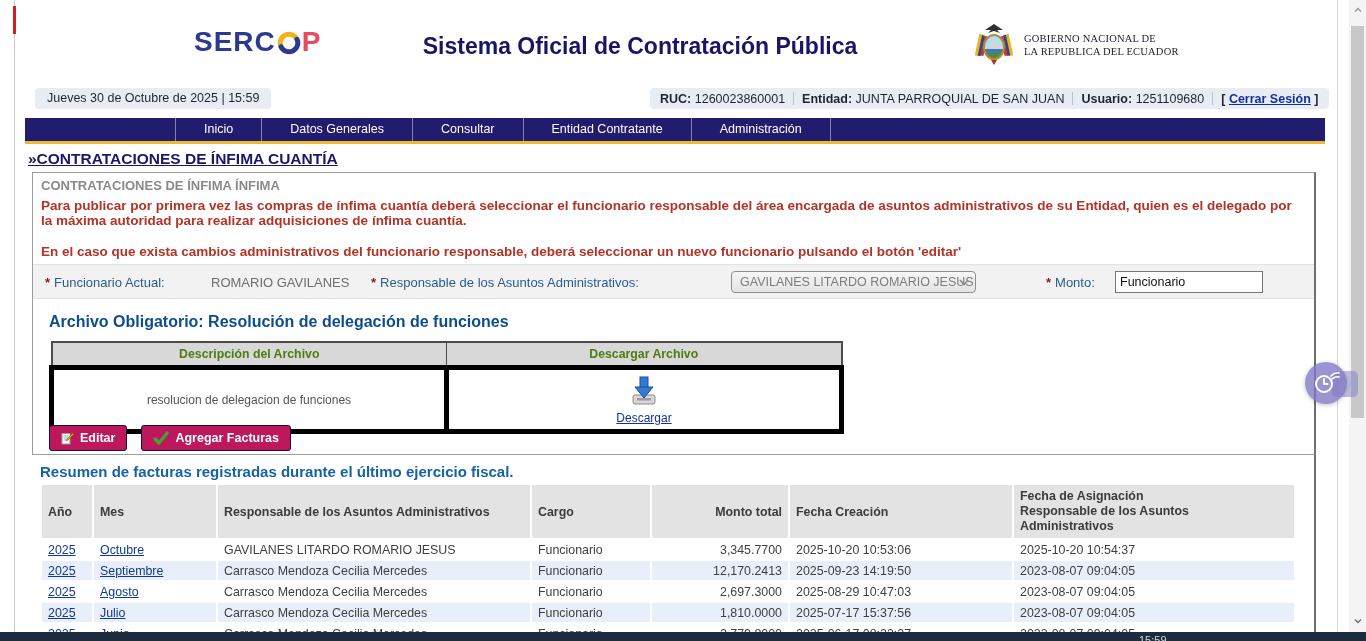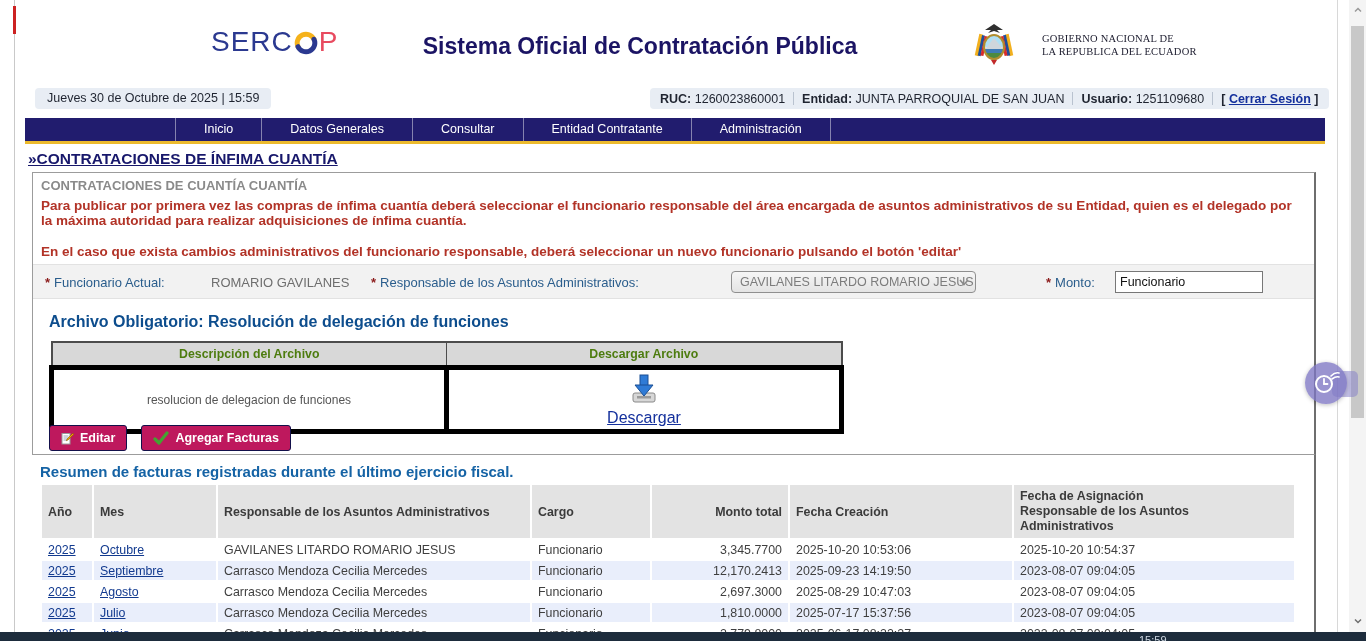--- a/index.html
+++ b/index.html
@@ -5,27 +5,27 @@
   html,body{margin:0;padding:0;background:#fff;}
   .screen{position:relative;width:1366px;height:641px;overflow:hidden;background:#fff;
           font-family:"Liberation Sans","DejaVu Sans",sans-serif;color:#222;}
   
   .left-line{position:absolute;left:14px;top:0;width:1px;height:641px;background:#c9c9c9;}
   .left-edge-marker{position:absolute;left:13px;top:6px;width:3px;height:28px;background:#cc2222;}
   .right-line{position:absolute;left:1337px;top:0;width:1px;height:641px;background:#d8d8d8;}
   .content-rule{position:absolute;left:1314px;top:172px;width:2px;height:460px;background:#6e6e6e;}
 
   
-  .logo{position:absolute;left:211px;top:26px;display:flex;align-items:center;font-weight:normal;font-size:28px;letter-spacing:1px;}
+  .logo{position:absolute;left:194px;top:26px;display:flex;align-items:center;font-weight:bold;font-size:28px;letter-spacing:1px;}
   .logo .serc{color:#2b3990;}
   .logo .p{color:#e84a5f;}
   .logo svg{margin:2px 1px 0 1px;}
   .app-title{position:absolute;left:340px;top:33px;width:600px;text-align:center;
              font-size:23px;font-weight:bold;color:#1b1464;}
-  .gov{position:absolute;left:972px;top:22px;display:flex;align-items:center;gap:26px;}
+  .gov{position:absolute;left:972px;top:22px;display:flex;align-items:center;gap:8px;}
   .gov-name{font-family:"Liberation Serif","DejaVu Serif",serif;font-size:10.5px;color:#1c1c2e;line-height:13px;letter-spacing:.2px;}
 
   
   .datetime-badge{position:absolute;left:35px;top:88px;height:21px;line-height:21px;padding:0 12px;
                   background:#e8edf4;border-radius:4px;font-size:12.5px;color:#1f2430;}
   .session-badge{position:absolute;left:650px;top:88px;height:21px;display:flex;align-items:center;gap:8px;
                  padding:0 10px;background:#e8edf4;border-radius:4px;font-size:12.5px;color:#1f2430;white-space:nowrap;}
   .session-badge b{font-weight:bold;}
   .sep{width:1px;height:13px;background:#b9c2cf;display:inline-block;}
   .logout-link{color:#14309c;font-weight:bold;text-decoration:underline;cursor:pointer;}
@@ -54,21 +54,21 @@
               background:linear-gradient(#f6f6f6,#e4e4e4);color:#7c7c7c;font-size:12.5px;line-height:20px;
               padding:0 22px 0 8px;white-space:nowrap;overflow:hidden;cursor:default;}
   .select-box svg{position:absolute;right:6px;top:7px;}
   .cargo-input{left:1082px;width:138px;height:20px;border:1px solid #777;font-size:12.5px;padding:0 4px;
                font-family:"Liberation Sans","DejaVu Sans",sans-serif;color:#111;}
   .archivo-heading{position:absolute;left:16px;top:140px;font-size:16px;font-weight:bold;color:#0d4d8d;}
   .files-table{position:absolute;left:16px;top:168px;width:795px;border-collapse:collapse;border:2px solid #4c4c4c;font-size:12.3px;}
   .files-table th{border:1px solid #4c4c4c;background:#d8d8d8;color:#4d7c0f;font-weight:bold;height:20px;text-align:center;}
   .files-table td{border:5px solid #000000;height:57px;text-align:center;color:#555;font-size:12px;}
   .download-link{display:inline-block;text-align:center;cursor:pointer;}
-  .download-link .dl-label{display:block;color:#14309c;text-decoration:underline;font-size:16px;margin-top:1px;}
+  .download-link .dl-label{display:block;color:#14309c;text-decoration:underline;font-size:12px;margin-top:1px;}
   .btn-row{position:absolute;left:16px;top:252px;display:flex;gap:14px;}
   .btn{display:flex;align-items:center;gap:6px;height:26px;padding:0 11px;background:#be185d;border:1px solid #12104a;
        border-radius:3px;color:#fff;font-weight:bold;font-size:12.5px;cursor:pointer;
        font-family:"Liberation Sans","DejaVu Sans",sans-serif;}
 
   .resumen-heading{position:absolute;left:40px;top:463px;font-size:15px;font-weight:bold;color:#1563a5;}
   .invoices{position:absolute;left:40px;top:483px;width:1252px;border-collapse:separate;border-spacing:2px 2px;
             font-size:12.4px;table-layout:fixed;}
   .invoices th{background:#e3e3e3;color:#3b3b3b;font-weight:bold;text-align:left;vertical-align:middle;
                padding:4px 6px;height:40px;}
@@ -170,21 +170,21 @@
       <li>Consultar</li>
       <li>Entidad Contratante</li>
       <li>Administración</li>
     </ul>
   </nav>
   <div class="nav-accent"></div>
 
   <div class="page-title">»CONTRATACIONES DE ÍNFIMA CUANTÍA</div>
 
   <div class="panel">
-    <div class="panel-legend">CONTRATACIONES DE CUANTÍA CUANTÍA</div>
+    <div class="panel-legend">CONTRATACIONES DE ÍNFIMA ÍNFIMA</div>
     <div class="instr">Para publicar por primera vez las compras de ínfima cuantía deberá seleccionar el funcionario responsable del área encargada de asuntos administrativos de su Entidad, quien es el delegado por la máxima autoridad para realizar adquisiciones de ínfima cuantía.</div>
     <div class="instr second">En el caso que exista cambios administrativos del funcionario responsable, deberá seleccionar un nuevo funcionario pulsando el botón 'editar'</div>
 
     <div class="form-row">
       <span class="flabel lbl1"><span class="req">*</span><span>Funcionario Actual:</span></span>
       <span class="val1">ROMARIO GAVILANES</span>
       <span class="flabel lbl2"><span class="req">*</span><span>Responsable de los Asuntos Administrativos:</span></span>
       <span class="select-box">
         <span>GAVILANES LITARDO ROMARIO JESUS</span>
         <svg width="10" height="7" viewBox="0 0 10 7">

